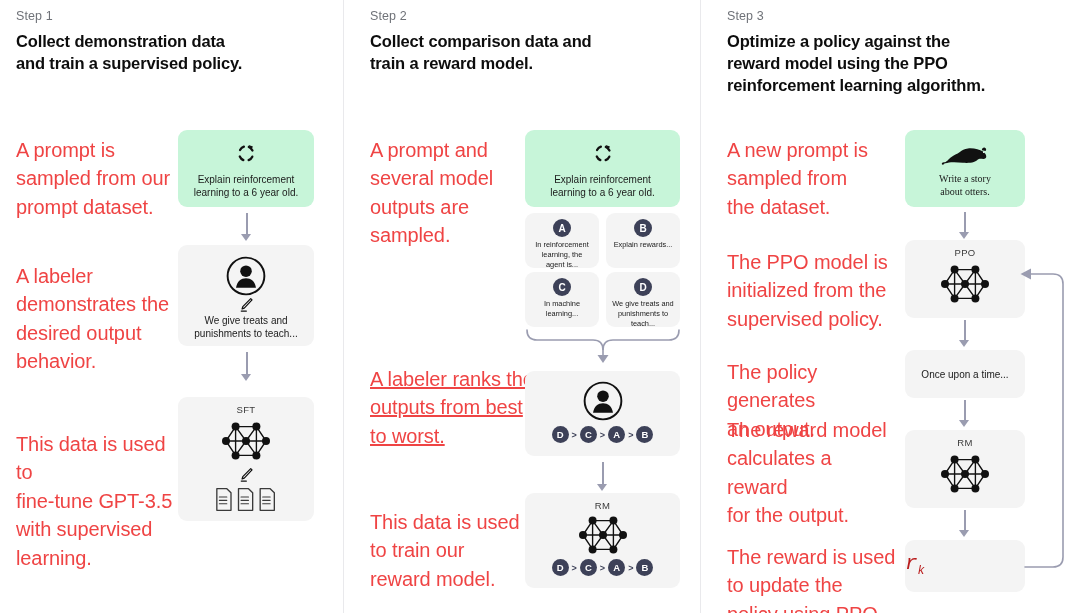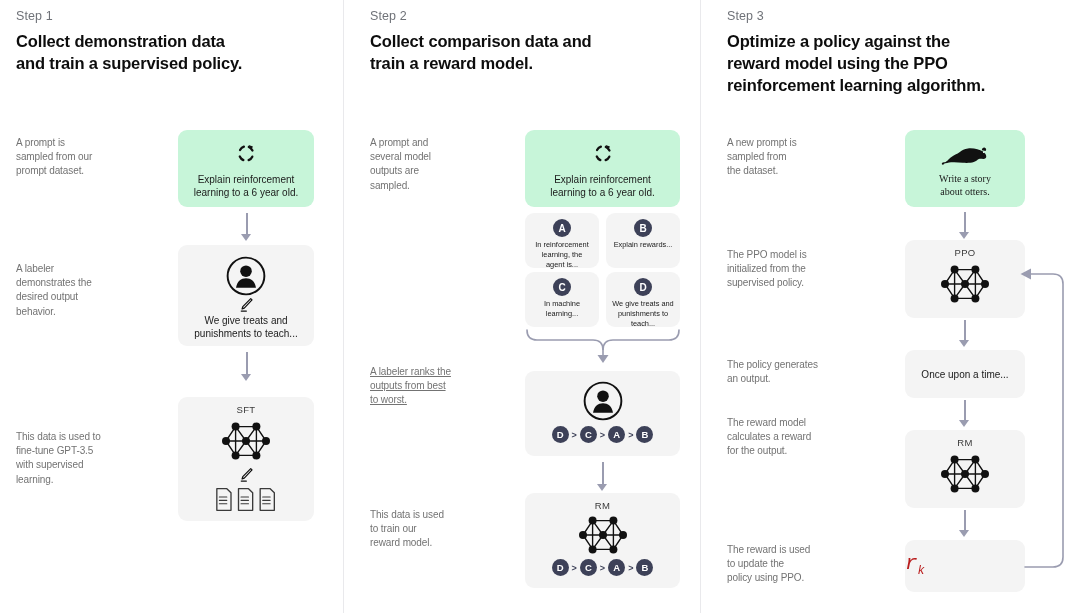--- a/index.html
+++ b/index.html
@@ -29,21 +29,21 @@
 
   .step-title {
     position: absolute; left: 16px; top: 31px;
     font-size: 16.5px; font-weight: 700; line-height: 1.33;
     color: #0d0d0d; letter-spacing: -.15px; white-space: pre-line;
   }
   #col2 .step-title, #col3 .step-title { left: 26px; }
 
   .caption {
     position: absolute;
-    font-size: 10px; line-height: 1.42; color: #737373; white-space: pre-line;
+    font-size: 20px; line-height: 1.42; color: #ef4444; white-space: pre-line;
     letter-spacing: -.1px;
   }
 
   
   .box { position: absolute; border-radius: 9px; }
   .box.grey  { background: #f4f4f4; }
   .box.green { background: #c7f5d9; }
 
   .box-title {
     position: absolute; left: 0; right: 0; top: 7px;

